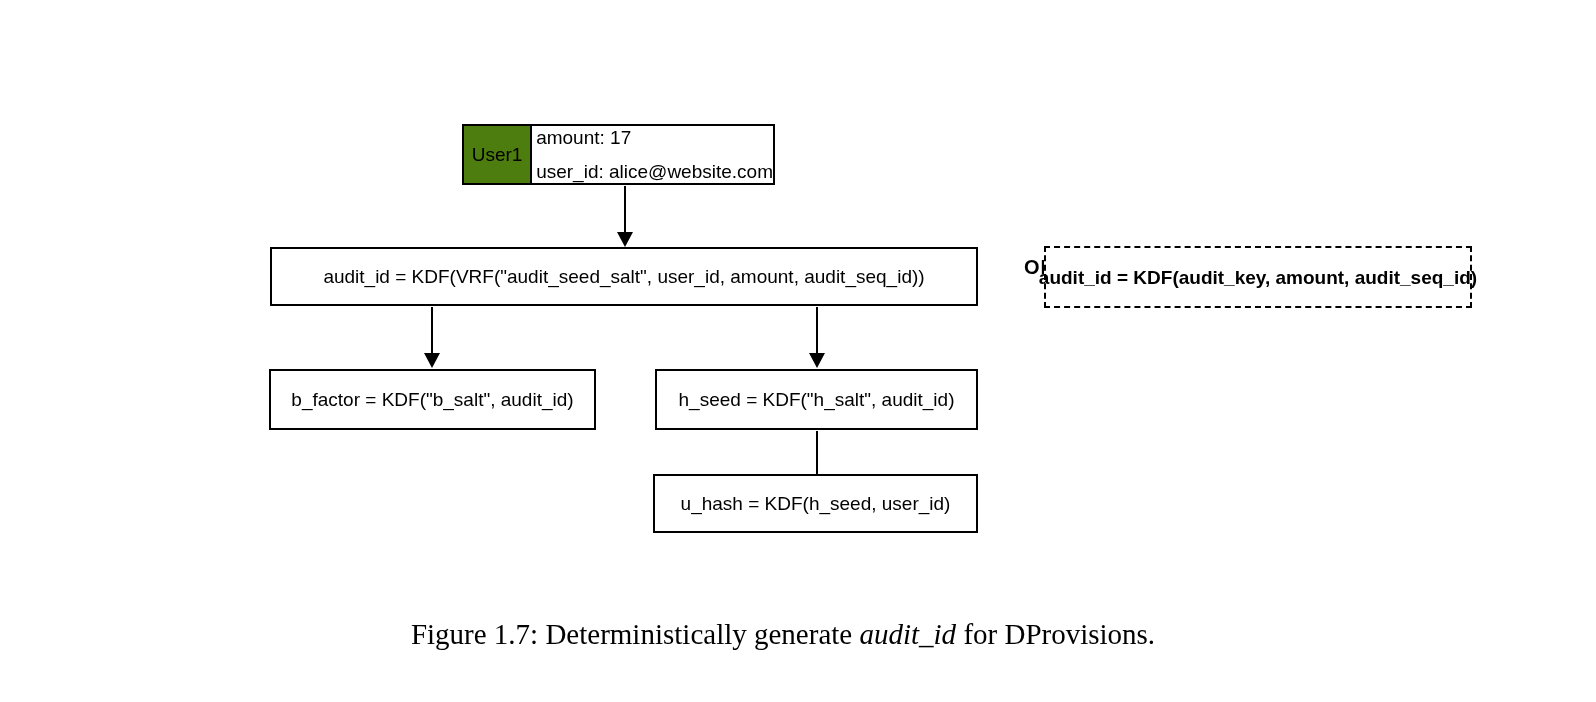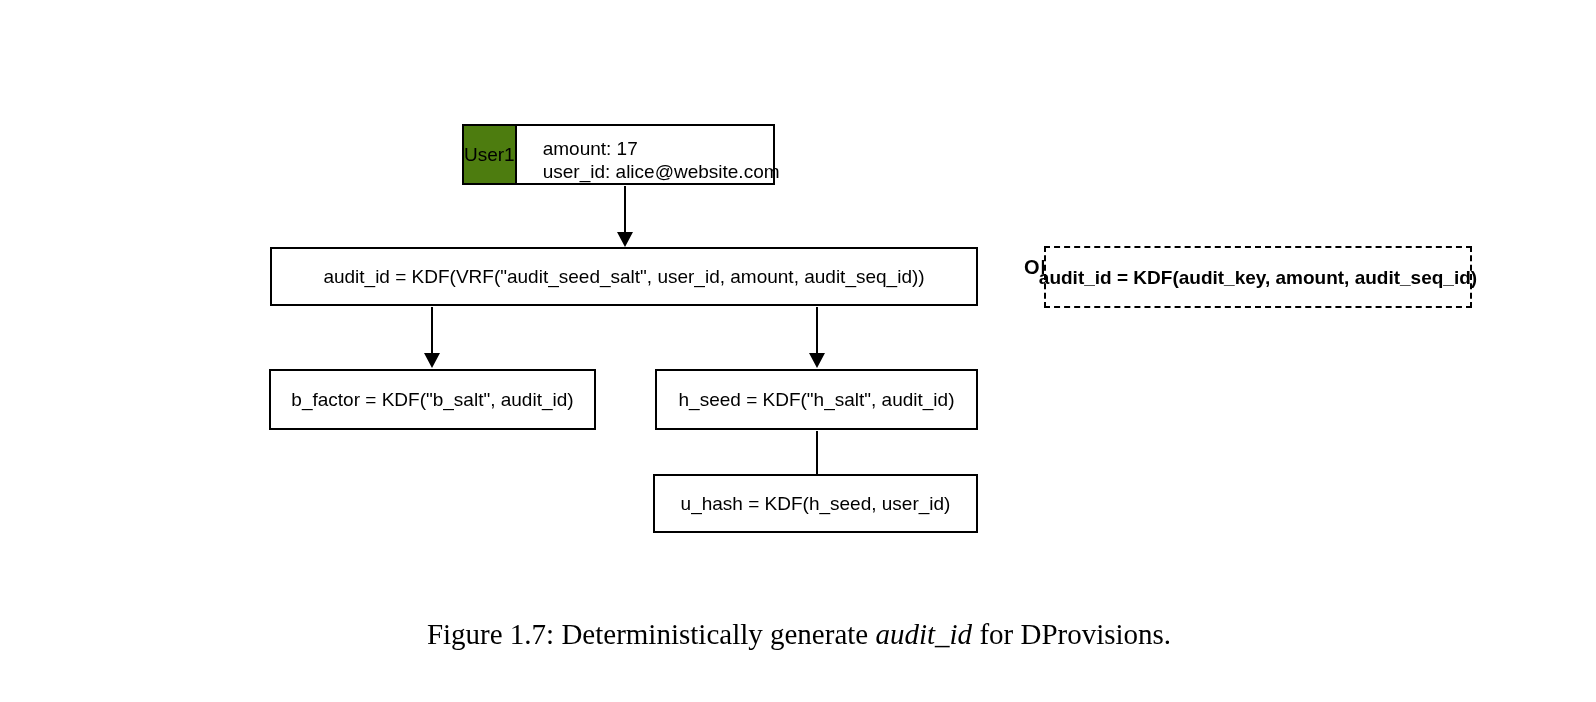--- a/index.html
+++ b/index.html
@@ -47,22 +47,22 @@
     border-right: 2px solid #000000;
     background: #4d7c0f;
     display: flex;
     align-items: center;
     justify-content: center;
   }
   .user-box .fields-cell {
     flex: 1;
     display: flex;
     flex-direction: column;
-    justify-content: flex-end;
-    padding-left: 26px;
+    justify-content: space-between;
+    padding-left: 4px;
     line-height: 23px;
     white-space: nowrap;
   }
   
   .arrow-line {
     position: absolute;
     width: 2px;
     background: #000000;
   }
   .arrow-head {
@@ -76,21 +76,21 @@
     position: absolute;
     left: 1000px; top: 256px;
     width: 80px;
     text-align: center;
     font-size: 20px;
     font-weight: bold;
     letter-spacing: 1px;
   }
   .figure-caption {
     position: absolute;
-    left: 16px; top: 618px;
+    left: 0; top: 618px;
     width: 1566px;
     text-align: center;
     font-family: "Liberation Serif", serif;
     font-size: 29px;
     color: #000000;
   }
   .figure-caption .em {
     font-style: italic;
   }
 </style>

